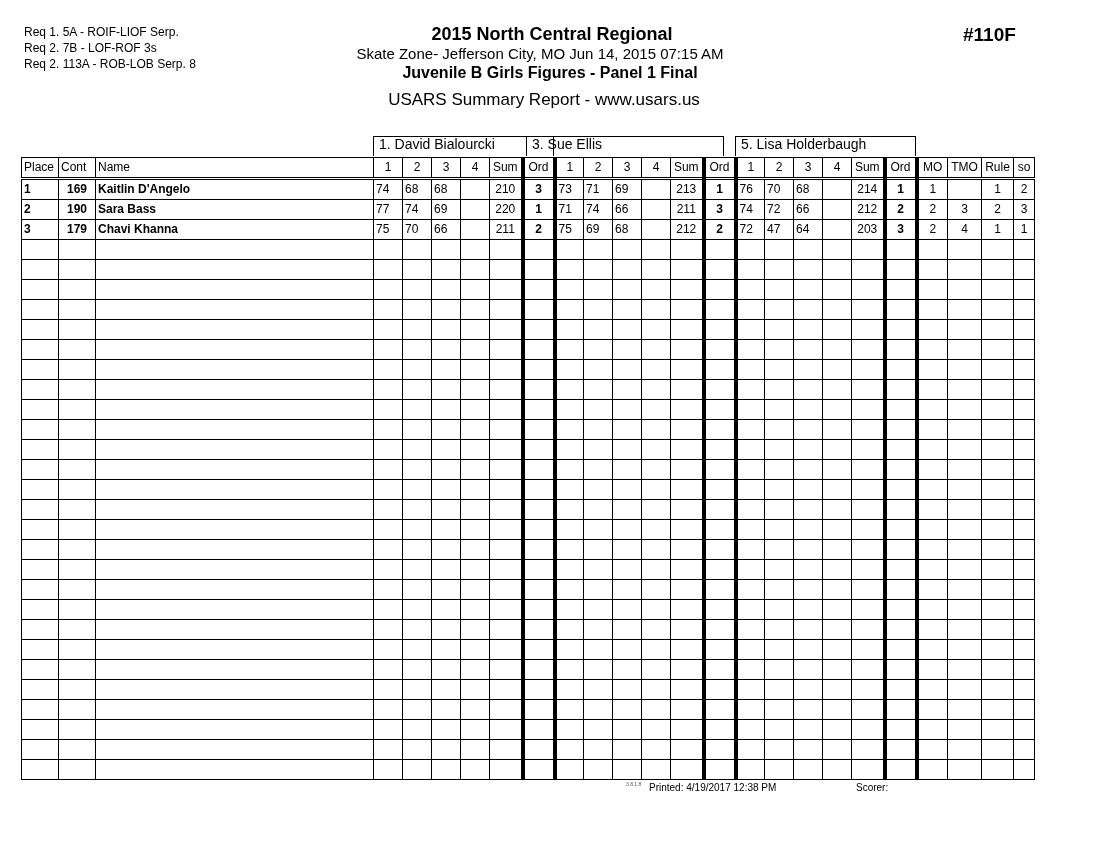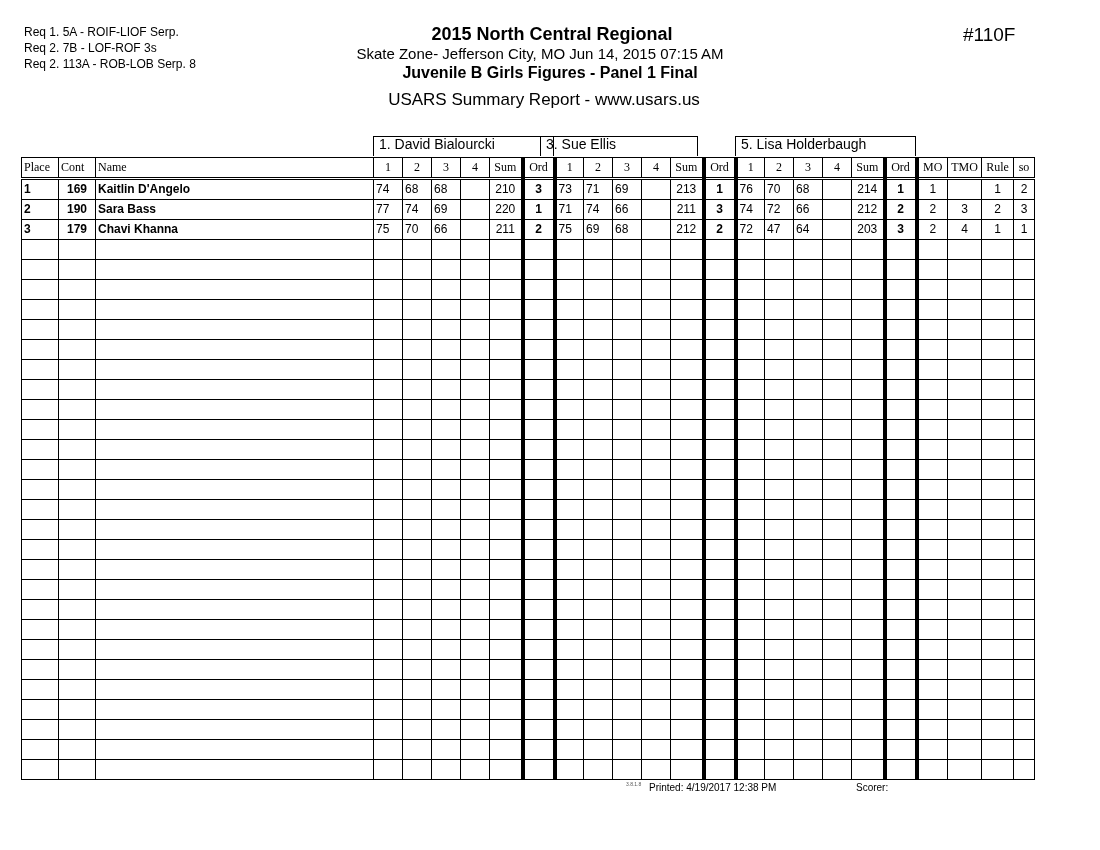--- a/index.html
+++ b/index.html
@@ -4,26 +4,26 @@
 <style>
   html, body { margin:0; padding:0; background:#fff; }
   body { width:1100px; height:850px; position:relative; font-family:"Liberation Sans", sans-serif; color:#000; overflow:hidden; }
   .abs { position:absolute; white-space:nowrap; }
   .req { left:24px; font-size:12px; line-height:14px; }
   .title1 { left:0; width:1100px; text-align:center; }
   .t-main { top:24px; font-size:18px; font-weight:bold; left:2px; }
   .t-sub { top:45px; font-size:15px; left:-10px; }
   .t-event { top:64px; font-size:16px; font-weight:bold; left:0; }
   .t-report { top:90px; font-size:17px; left:-6px; }
-  .evno { left:963px; top:24px; font-size:19px; font-weight:normal; }
+  .evno { left:963px; top:24px; font-size:19px; font-weight:bold; }
 
   .judge-box { position:absolute; top:136px; height:20px; border:1px solid #000; border-bottom:none; font-size:14px; line-height:14px; padding-left:5px; box-sizing:border-box; }
   table.grid { position:absolute; left:21px; top:157px; border-collapse:collapse; table-layout:fixed; font-size:12px; }
   table.grid td { border:1px solid #000; height:19px; padding:0 2px; overflow:hidden; white-space:nowrap; line-height:19px; }
-  table.grid tr.hdr td { border-bottom:3px double #000; height:18px;font-family:Liberation Serif, serif; }
+  table.grid tr.hdr td { border-bottom:3px double #000; height:18px; }
   td.c { text-align:center; }
   td.r { text-align:center; }
   td.b { font-weight:bold; }
   td.thickR { border-right:4px solid #000 !important; }
   .footer { top:782px; font-size:10px; }
   .ver { left:626px; top:781px; font-size:5px; color:#555; }
 </style>
 </head>
 <body>
 
@@ -31,21 +31,21 @@
 <div class="abs req" style="top:41px">Req  2.  7B - LOF-ROF 3s</div>
 <div class="abs req" style="top:57px">Req  2.  113A - ROB-LOB Serp. 8</div>
 
 <div class="abs title1 t-main">2015 North Central Regional</div>
 <div class="abs title1 t-sub">Skate Zone- Jefferson City, MO  Jun 14, 2015  07:15 AM</div>
 <div class="abs title1 t-event">Juvenile B Girls Figures - Panel 1 Final</div>
 <div class="abs title1 t-report">USARS Summary Report - www.usars.us</div>
 <div class="abs evno">#110F</div>
 
 <div class="judge-box" style="left:373px;width:181px">1.  David Bialourcki</div>
-<div class="judge-box" style="left:540px;width:158px">3.  Sue Ellis</div>
+<div class="judge-box" style="left:526px;width:198px">3.  Sue Ellis</div>
 <div class="judge-box" style="left:735px;width:181px">5.  Lisa Holderbaugh</div>
 
 <table class="grid">
   <colgroup>
     <col style="width:37px">
       <col style="width:37px">
       <col style="width:278px">
     <col style="width:29px">
       <col style="width:29px">
       <col style="width:29px">

